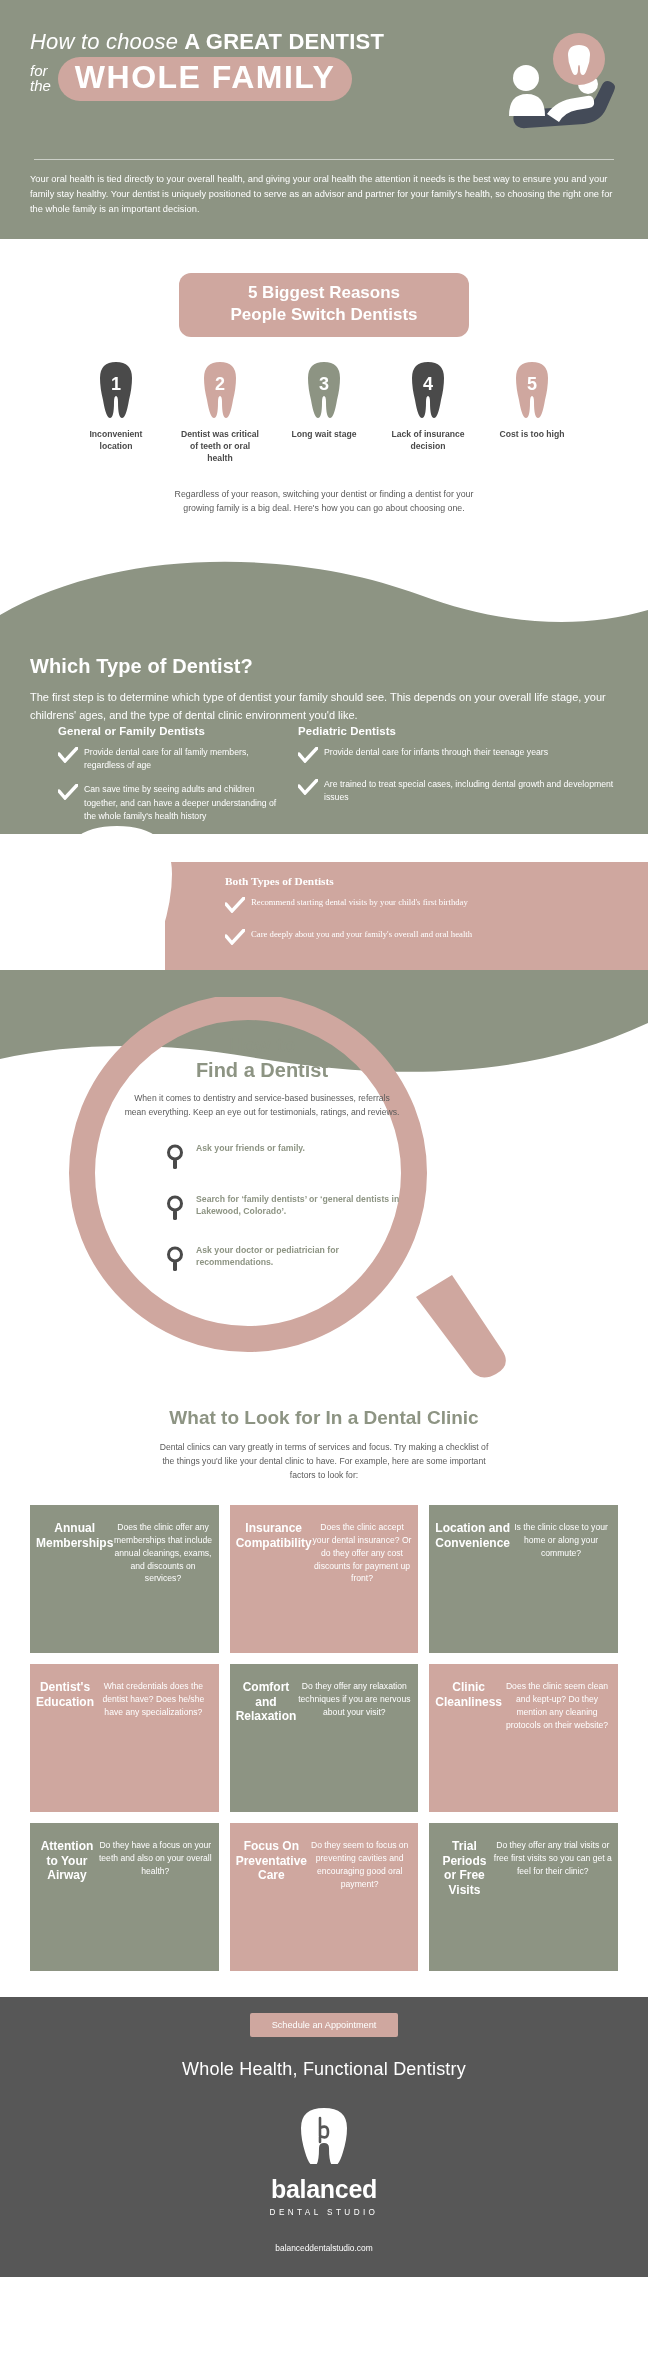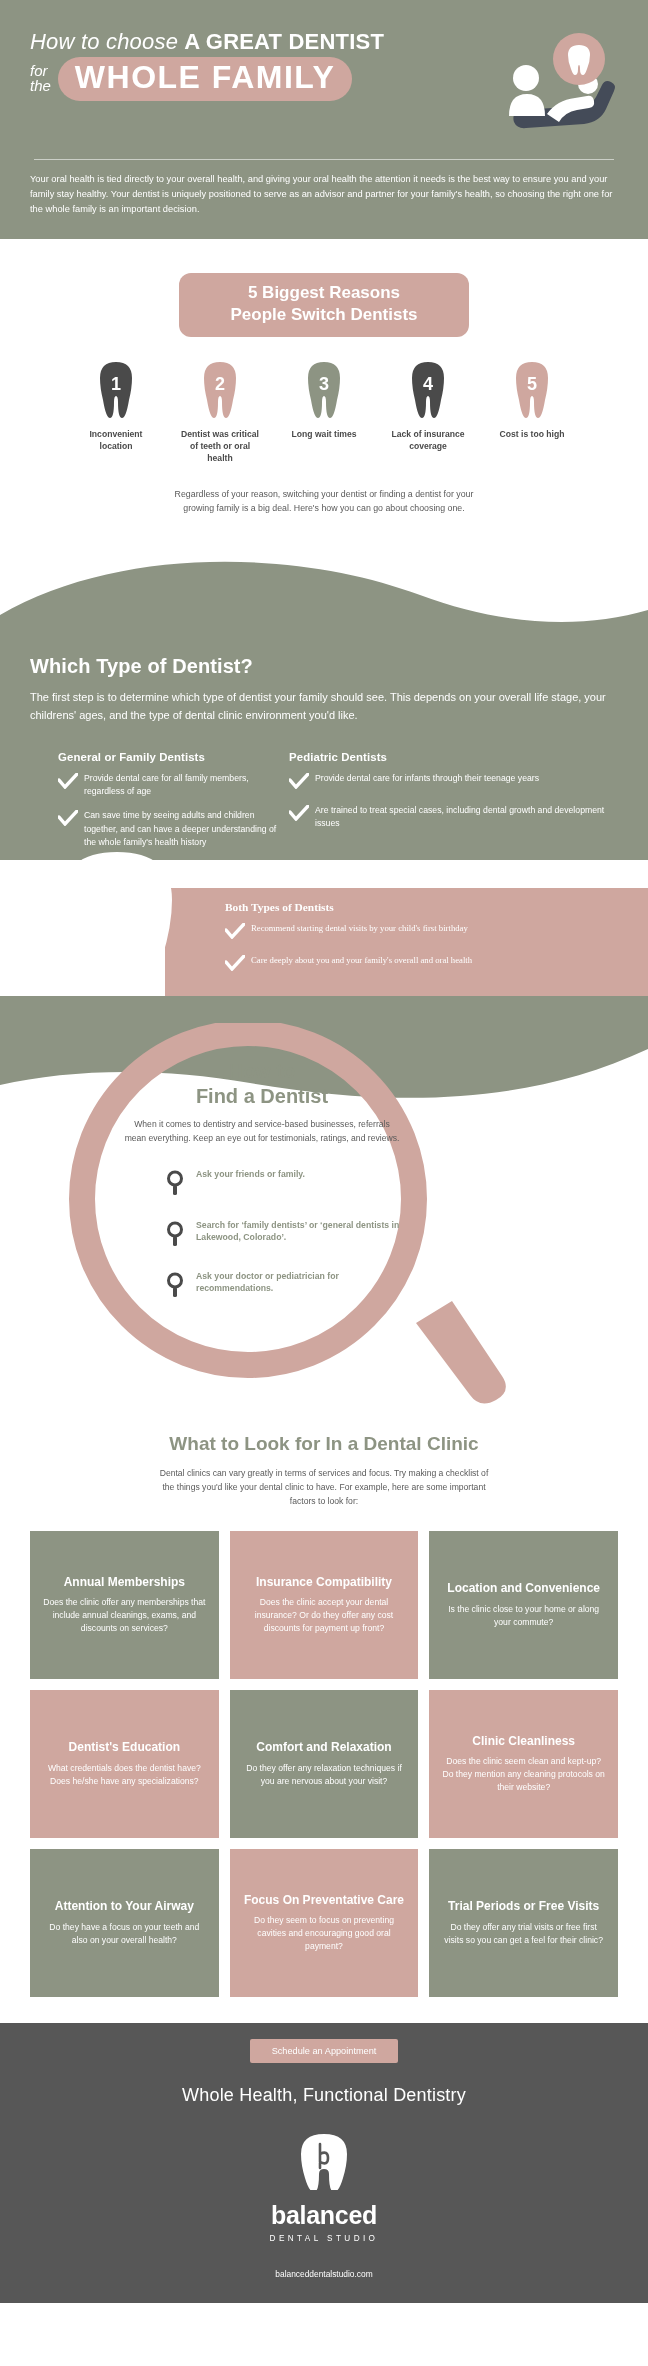--- a/index.html
+++ b/index.html
@@ -68,21 +68,21 @@
     text-align: center; font-size: 8.8px; line-height: 1.62; color: #5a5a5a;
     margin: 22px auto 0 auto; width: 300px;
   }
 
   
   .wave-block { position: relative; margin-top: 26px; }
   .wave-top { display: block; width: 648px; }
   .green-body { background: #8d9483; padding: 0 30px 0 30px; }
   .h-white { color: #ffffff; font-weight: 700; font-size: 20px; letter-spacing: .1px; }
   .p-white { color: #ffffff; font-size: 11px; line-height: 1.62; margin-top: 11px; }
-  .type-cols { display: flex; gap: 3px; margin-top: 26px; padding-left: 28px; }
+  .type-cols { display: flex; gap: 12px; padding-left: 28px; }
   .type-col { flex: 1; }
   .type-col.narrow { flex: 0 0 228px; }
   .type-head { color: #ffffff; font-weight: 700; font-size: 11.4px; margin-bottom: 9px; letter-spacing: .1px; }
   .bullet { display: flex; margin-bottom: 11px; }
   .check { flex: 0 0 26px; padding-top: 1px; }
   .bullet-text { color: #ffffff; font-size: 8.7px; line-height: 1.52; }
 
   
   .both-strip { position: relative; margin-top: 28px; height: 108px; font-family: Liberation Serif, serif; }
   .both-pink {
@@ -109,22 +109,22 @@
   .find-text { font-size: 8.7px; font-weight: 700; color: #8d9483; line-height: 1.45; }
 
   
   .clinic { padding: 0 30px; margin-top: 10px; }
   .clinic-h { text-align: center; color: #8d9483; font-weight: 700; font-size: 19px; }
   .clinic-p { text-align: center; font-size: 8.6px; line-height: 1.62; color: #5a5a5a; margin: 12px auto 0 auto; width: 330px; }
   .grid {
     display: grid; grid-template-columns: repeat(3, 1fr); gap: 11px;
     margin-top: 22px;
   }
-  .card { padding: 16px 13px; text-align: center; color: #ffffff; min-height: 148px;
-          display: flex; flex-direction: column; justify-content: center; }
+  .card { padding: 16px 6px; text-align: center; color: #ffffff; min-height: 148px;
+          display: flex; justify-content: center; }
   .card-h { font-weight: 700; font-size: 12px; line-height: 1.22; margin-bottom: 7px; }
   .card-p { font-size: 8.6px; line-height: 1.5; }
   .bg-green { background: #8d9483; }
   .bg-pink { background: #cfa79f; }
 
   
   .footer { background: #575757; margin-top: 26px; padding: 16px 0 24px 0; text-align: center; }
   .cta {
     display: inline-block; background: #cfa79f; color: #ffffff; font-size: 9.2px;
     padding: 7px 22px; border-radius: 2px; border: none; cursor: pointer;
@@ -204,31 +204,31 @@
         <div class="reason-label">Dentist was critical of teeth or oral health</div>
       </div>
 
       <div class="tooth-cell">
         <div class="tooth-wrap">
           <svg width="50" height="60" viewBox="0 0 50 60">
               <path d="M25 2 q16 0 16 16 q0 10 -3 22 q-3 18 -7 18 q-4 0 -4 -16 q0 -6 -2 -6 q-2 0 -2 6 q0 16 -4 16 q-4 0 -7 -18 q-3 -12 -3 -22 q0 -16 16 -16 z" fill="#8d9483"></path>
             </svg>
           <div class="tooth-num">3</div>
         </div>
-        <div class="reason-label">Long wait times</div>
+        <div class="reason-label">Long wait stage</div>
       </div>
 
       <div class="tooth-cell">
         <div class="tooth-wrap">
           <svg width="50" height="60" viewBox="0 0 50 60">
               <path d="M25 2 q16 0 16 16 q0 10 -3 22 q-3 18 -7 18 q-4 0 -4 -16 q0 -6 -2 -6 q-2 0 -2 6 q0 16 -4 16 q-4 0 -7 -18 q-3 -12 -3 -22 q0 -16 16 -16 z" fill="#4a4a4a"></path>
             </svg>
           <div class="tooth-num">4</div>
         </div>
-        <div class="reason-label">Lack of insurance coverage</div>
+        <div class="reason-label">Lack of insurance decision</div>
       </div>
 
       <div class="tooth-cell">
         <div class="tooth-wrap">
           <svg width="50" height="60" viewBox="0 0 50 60">
               <path d="M25 2 q16 0 16 16 q0 10 -3 22 q-3 18 -7 18 q-4 0 -4 -16 q0 -6 -2 -6 q-2 0 -2 6 q0 16 -4 16 q-4 0 -7 -18 q-3 -12 -3 -22 q0 -16 16 -16 z" fill="#cfa79f"></path>
             </svg>
           <div class="tooth-num">5</div>
         </div>
         <div class="reason-label">Cost is too high</div>

